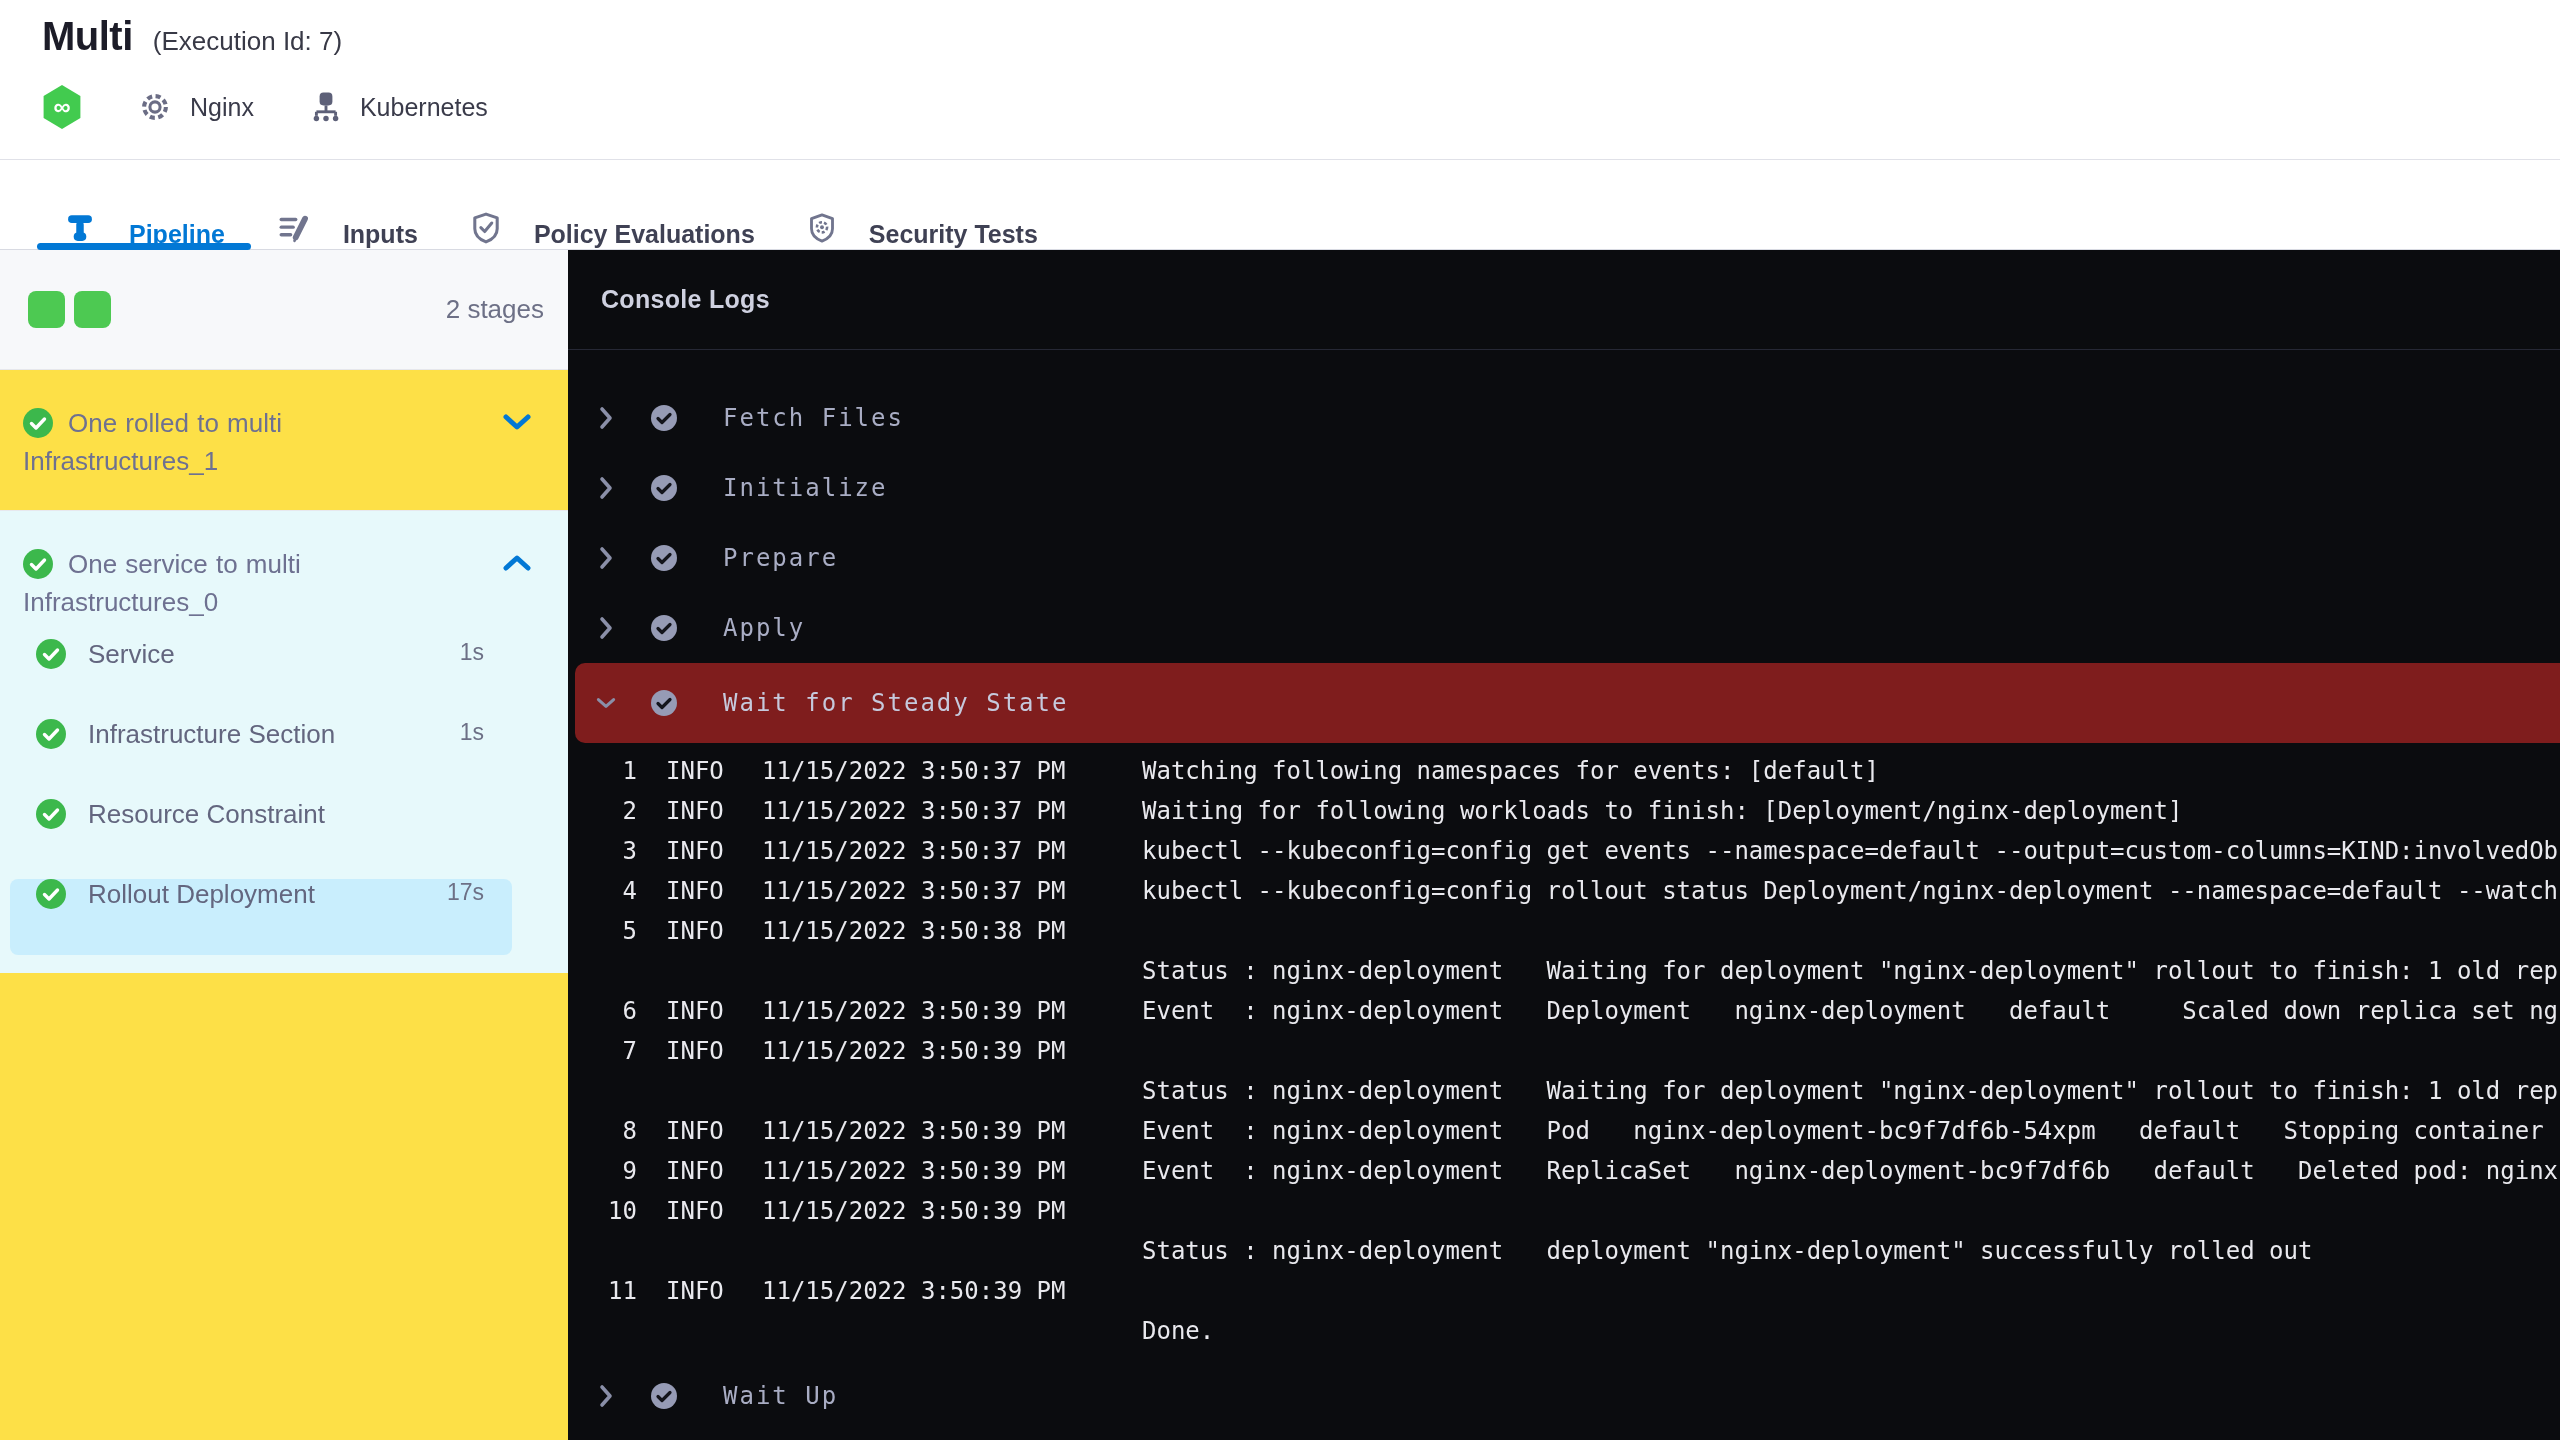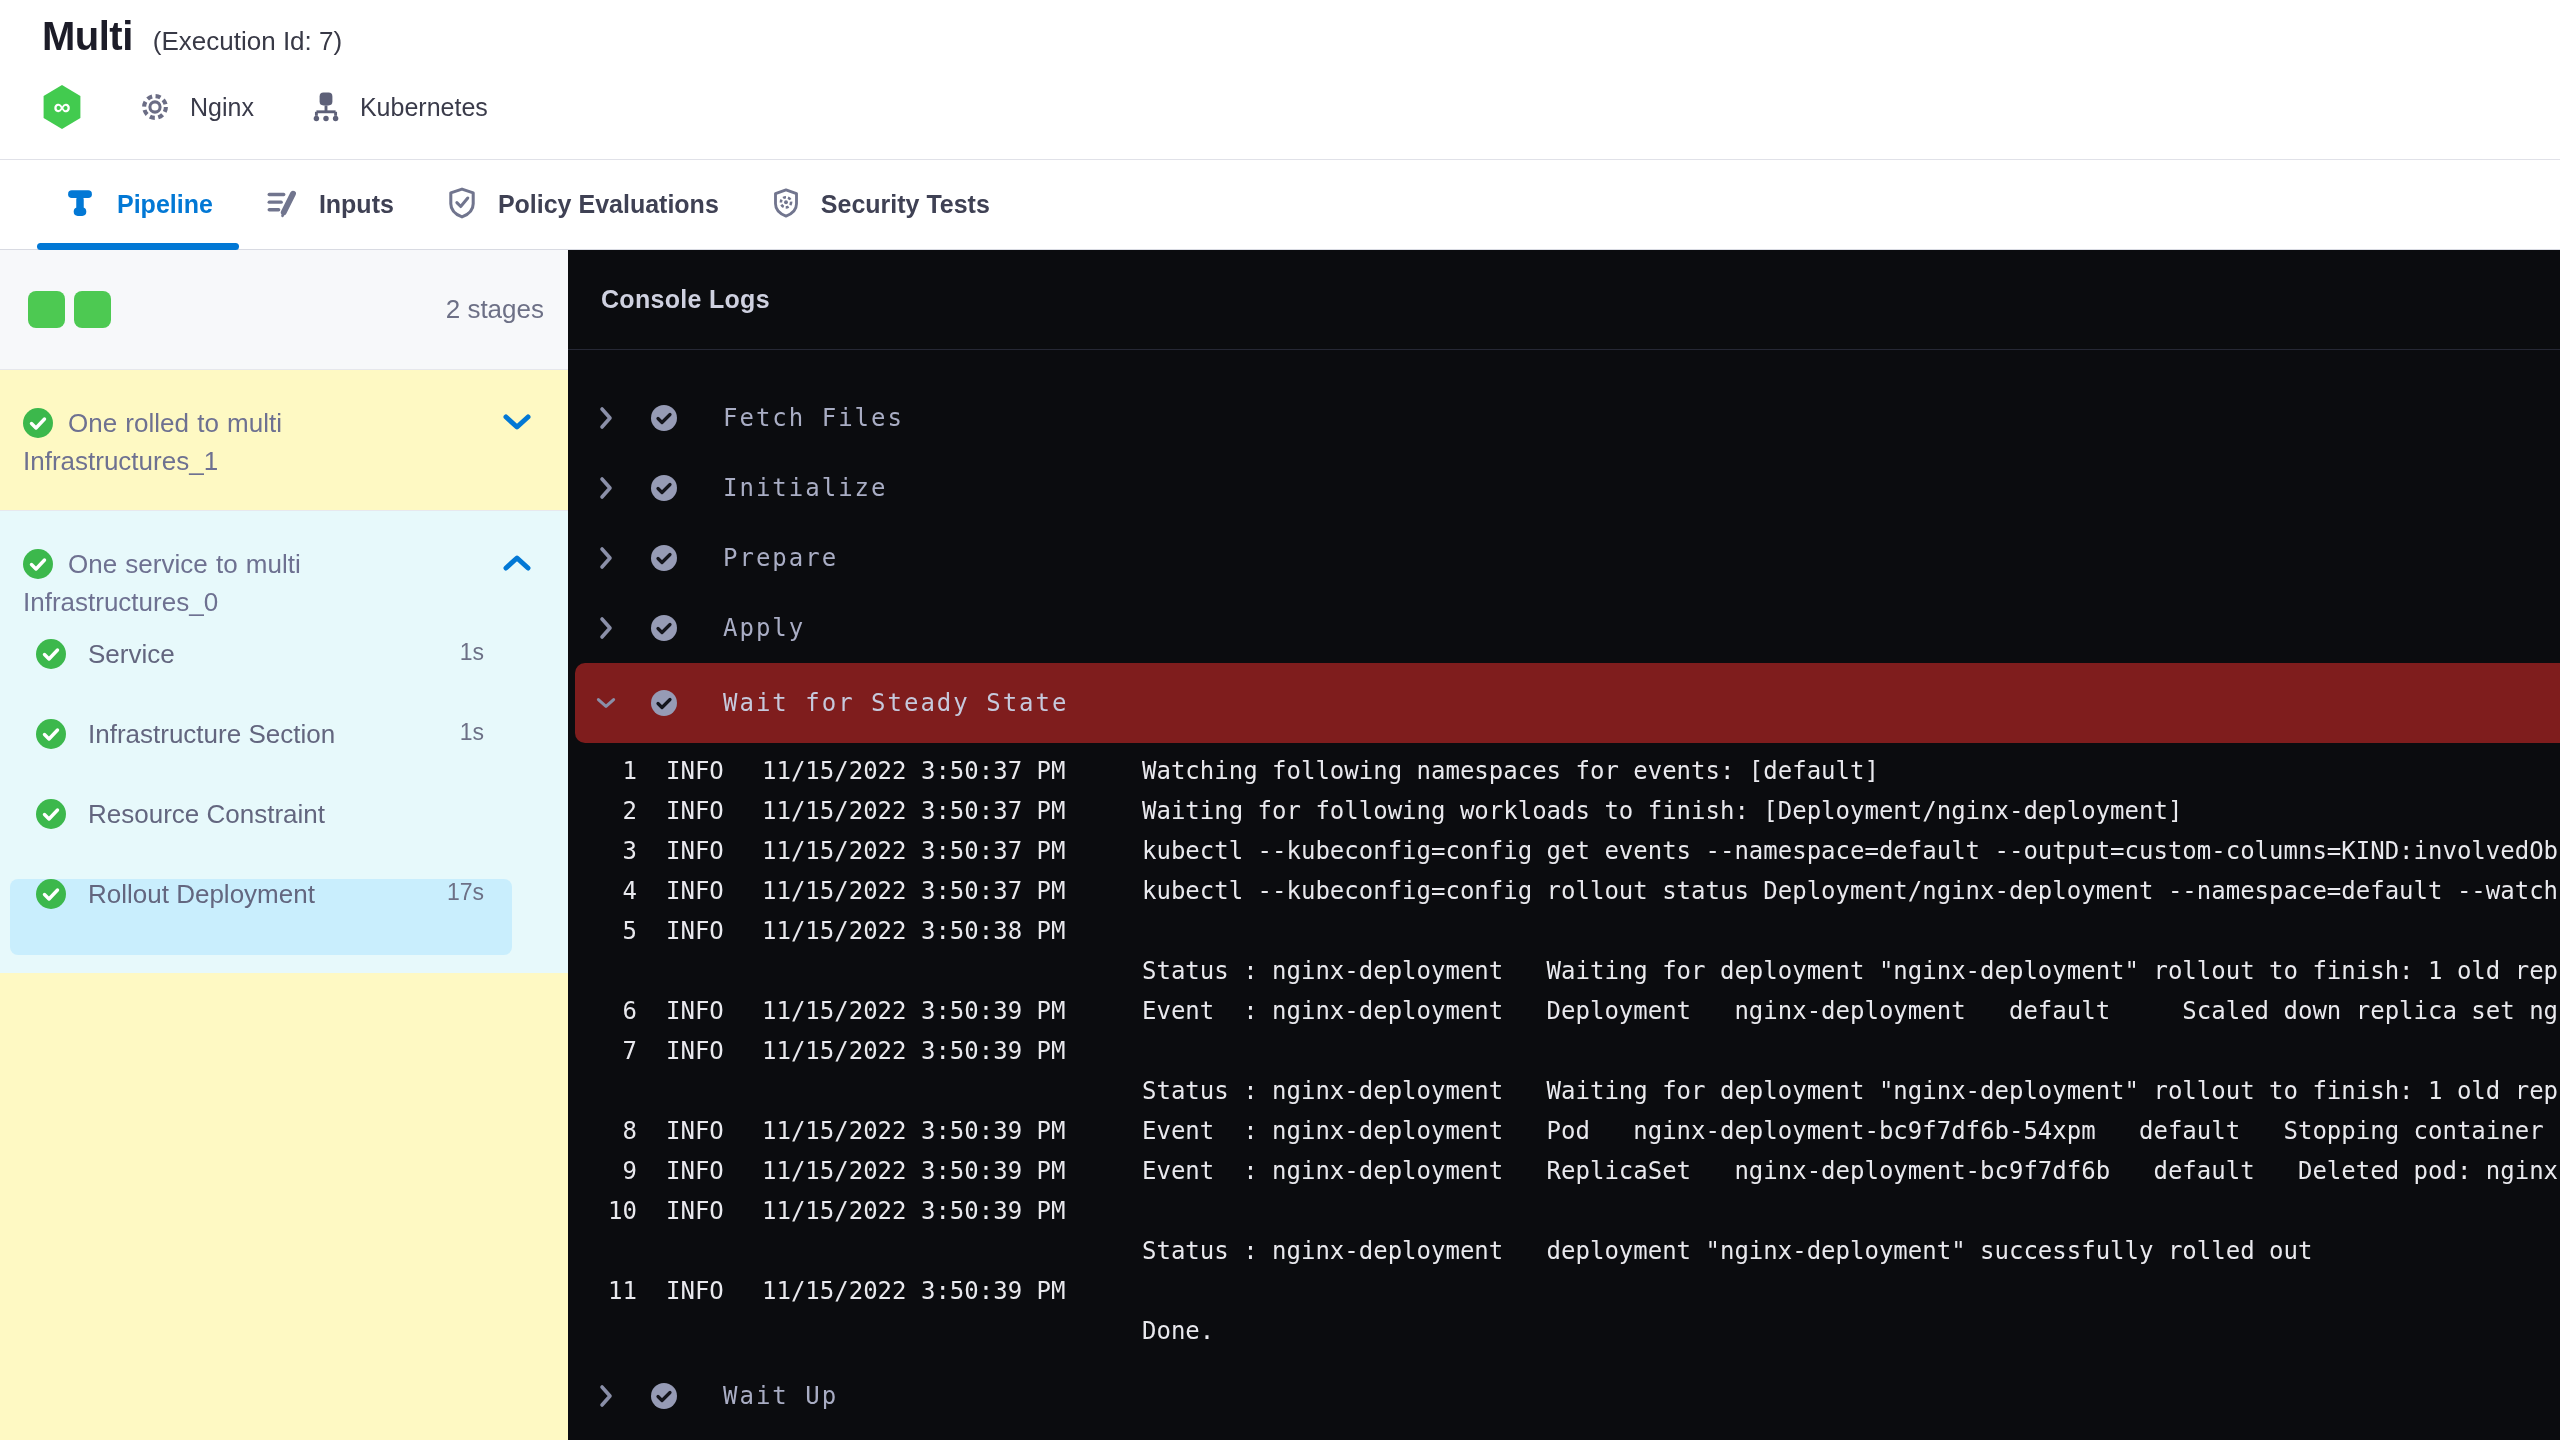--- a/index.html
+++ b/index.html
@@ -12,30 +12,30 @@
   .title-row { display:flex; align-items:baseline; gap:20px; }
   .exec-title { font-size:40px; font-weight:700; color:#1c1c28; letter-spacing:-0.5px; }
   .exec-sub { font-size:26px; color:#383946; }
   .tag-row { display:flex; align-items:center; margin-top:26px; }
   .hexagon { width:40px; height:44px; background:#42cb4f; clip-path:polygon(50% 0,96% 25%,96% 75%,50% 100%,4% 75%,4% 25%); display:flex; align-items:center; justify-content:center; color:#fff; font-size:24px; font-weight:700; }
   .tag-icon { margin-left:56px; display:flex; align-items:center; }
   .tag-label { font-size:25px; color:#3a3b4a; margin-left:18px; }
 
   
   .tabbar { height:90px; background:#fff; border-bottom:1px solid #d8dae2; display:flex; padding-left:37px; flex:0 0 auto; }
-  .tab { position:relative; display:flex; align-items:center; gap:20px; padding:0 26px; cursor:pointer; }
+  .tab { position:relative; display:flex; align-items:flex-end; gap:32px; padding:0 26px; cursor:pointer; }
   .tab .tab-label { font-size:25px; font-weight:600; color:#3f4154; }
   .tab.active .tab-label { color:#0278d5; }
   .tab-underline { position:absolute; left:0; right:0; bottom:-1px; height:7px; border-radius:4px; background:#0278d5; }
 
   
   .main { flex:1; display:flex; min-height:0; }
 
   
-  .sidebar { width:568px; flex:0 0 auto; background:#fef9c3; display:flex; flex-direction:column; }
+  .sidebar { width:568px; flex:0 0 auto; background:#fde047; display:flex; flex-direction:column; }
   .stage-minimap { height:120px; background:#f7f8fa; border-bottom:1px solid #e6e7ec; display:flex; align-items:center; padding:0 24px 0 28px; }
   .mini-squares { display:flex; gap:9px; }
   .mini-square { width:37px; height:37px; border-radius:8px; background:#4dc952; cursor:pointer; }
   .stage-count { margin-left:auto; font-size:26px; color:#6d7086; }
 
   .stage-card { position:relative; border-bottom:1px solid #e7e8ee; padding:34px 90px 30px 23px; cursor:pointer; }
   .stage-card.expanded { background:#e7f9fb; border-bottom:none; padding-bottom:14px; }
   .stage-title-wrap { position:relative; }
   .stage-check { position:absolute; left:0; top:4px; }
   .stage-name { font-size:26px; color:#6e7191; line-height:38px; width:420px; padding-left:0; text-indent:45px; word-spacing:1px; }

